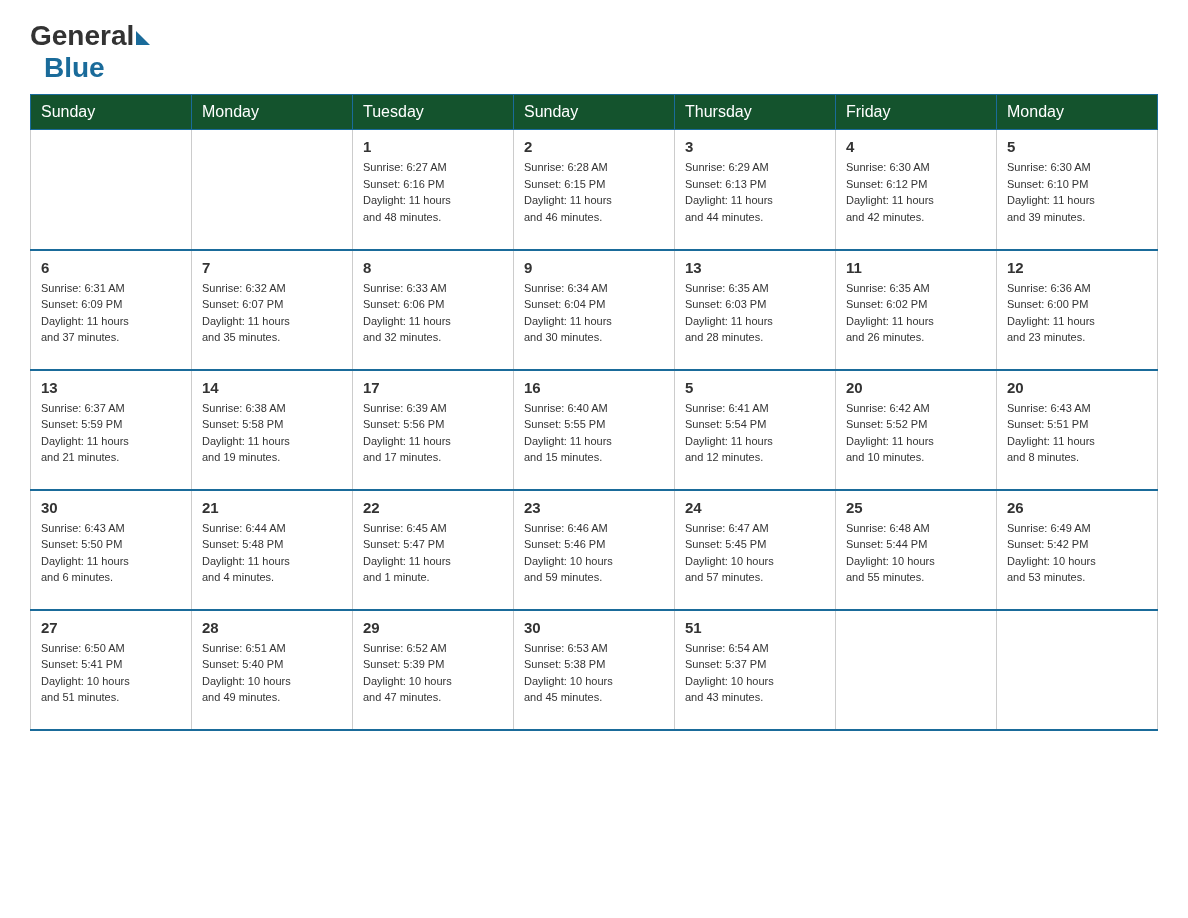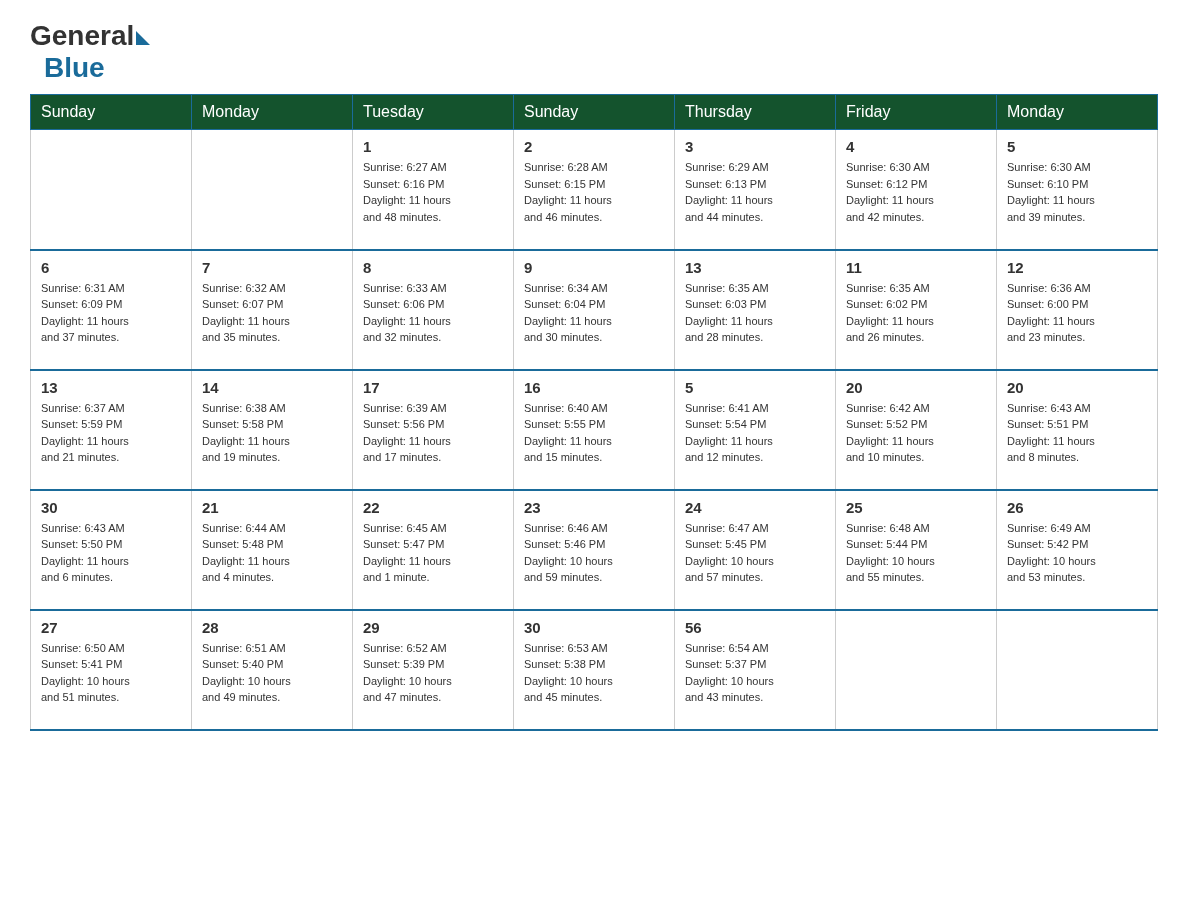--- a/index.html
+++ b/index.html
@@ -257,20 +257,20 @@
         </td>
         <td>
           <span class="day-number">29</span>
           <div class="day-info">Sunrise: 6:52 AM<br>Sunset: 5:39 PM<br>Daylight: 10 hours<br>and 47 minutes.</div>
         </td>
         <td>
           <span class="day-number">30</span>
           <div class="day-info">Sunrise: 6:53 AM<br>Sunset: 5:38 PM<br>Daylight: 10 hours<br>and 45 minutes.</div>
         </td>
         <td>
-          <span class="day-number">56</span>
+          <span class="day-number">51</span>
           <div class="day-info">Sunrise: 6:54 AM<br>Sunset: 5:37 PM<br>Daylight: 10 hours<br>and 43 minutes.</div>
         </td>
         <td class="empty-cell"></td>
         <td class="empty-cell"></td>
       </tr>
     </tbody>
 </table>
 
 </body></html>

